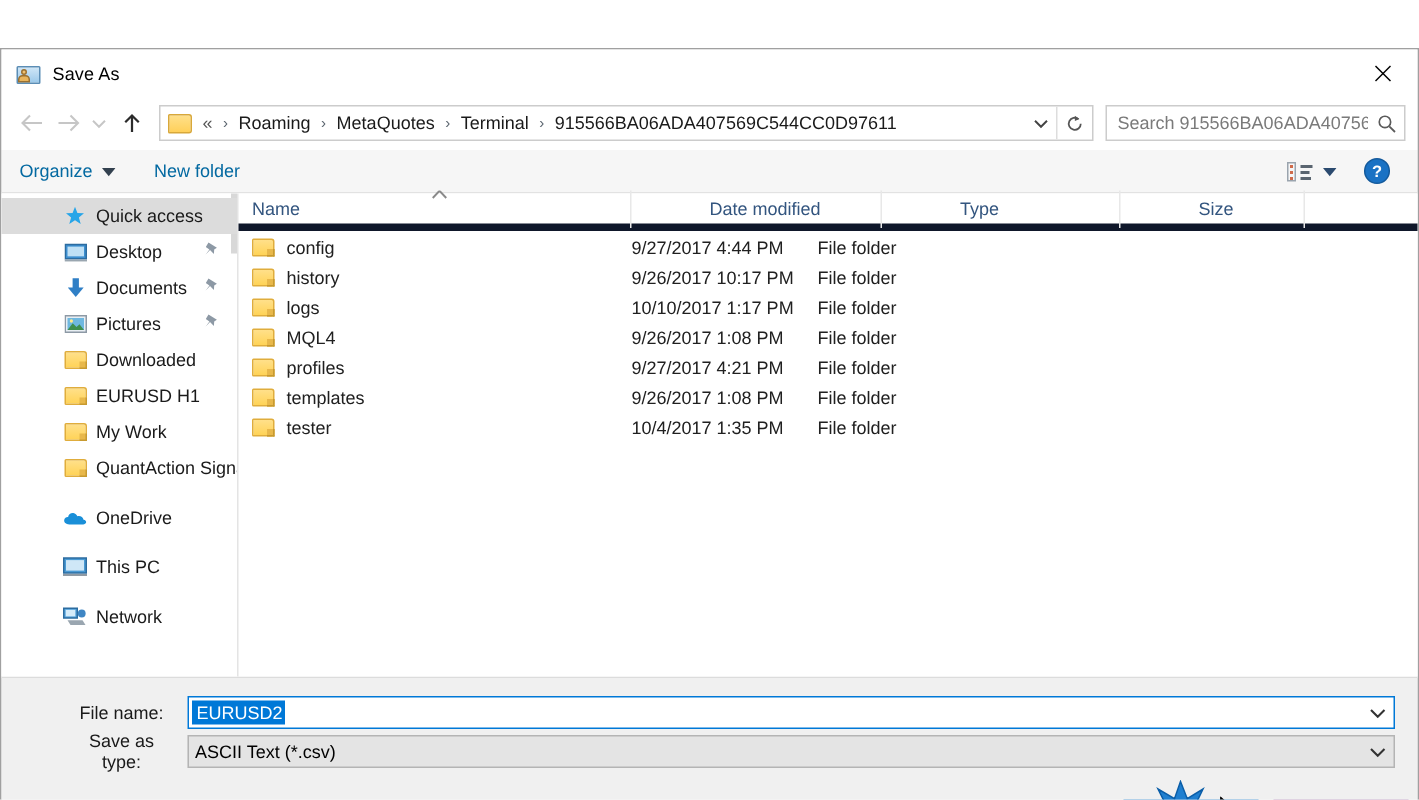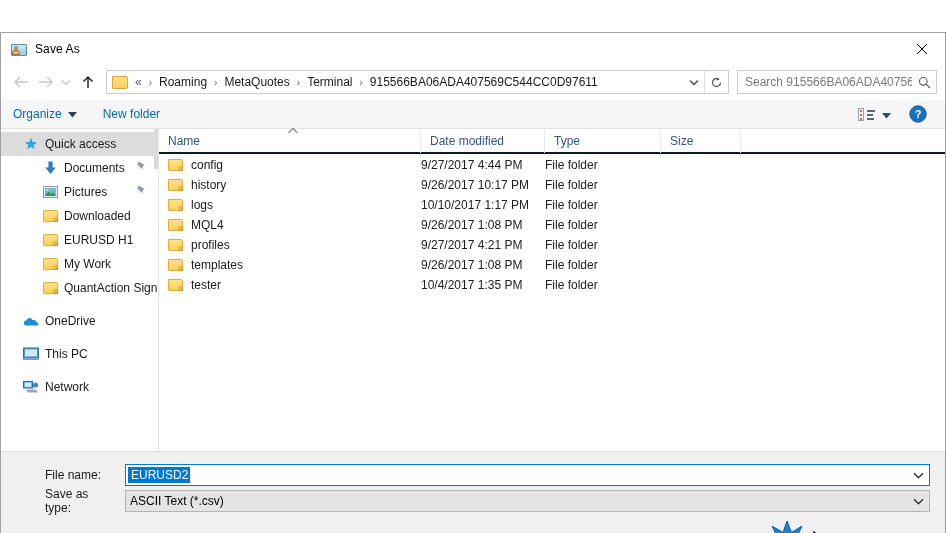--- a/index.html
+++ b/index.html
@@ -136,21 +136,21 @@
     font-size: 12px; color: #1a1a1a; position: relative;
   }
   .nav-item.selected { background: #dcdcdc; }
   .nav-item .ni-icon {
     width: 16px; height: 16px; flex: 0 0 16px;
     display: flex; align-items: center; justify-content: center;
     margin-right: 6px;
   }
   .nav-item .ni-label { white-space: nowrap; overflow: hidden; }
   .ni-pin { position: absolute; right: 12px; top: 5px; }
-  .indent-0 { padding-left: 22px; }
+  .indent-0 { padding-left: 41px; }
   .indent-1 { padding-left: 41px; }
   .group-gap { height: 9px; }
   .folder-ico {
     width: 15px; height: 12px;
     background: linear-gradient(#ffe08a, #ffd357);
     border: 1px solid #e0ad3c; border-radius: 1px 2px 2px 1px;
     position: relative;
   }
   .folder-ico::after {
     content: ""; position: absolute; right: -1px; bottom: -1px;
@@ -158,21 +158,21 @@
     border-right: 1px solid #c79a30; border-bottom: 1px solid #c79a30;
   }
   .sb-scroll {
     position: absolute; right: 0; top: 0; width: 4px; height: 40px; background: #d8d8d8;
   }
 
   
   .filelist { flex: 1 1 auto; display: flex; flex-direction: column; min-width: 0; background: #ffffff; }
   .col-headers {
     height: 25px; flex: 0 0 25px; display: flex; align-items: center;
-    border-bottom: 2px solid #0f172a; position: relative;
+    border-bottom: 5px solid #0f172a; position: relative; gap: 43px;
   }
   .col-h {
     font-size: 12px; color: #33557f; padding-left: 9px; height: 25px;
     display: flex; align-items: center; border-right: 1px solid #e8e8e8;
     white-space: nowrap; overflow: hidden;
   }
   .col-name { width: 262px; flex: 0 0 262px; position: relative; }
   .col-date { width: 124px; flex: 0 0 124px; }
   .col-type { width: 116px; flex: 0 0 116px; }
   .col-size { width: 80px; flex: 0 0 80px; }
@@ -183,21 +183,21 @@
   .r-name { width: 262px; flex: 0 0 262px; display: flex; align-items: center; padding-left: 9px; }
   .r-name .folder-ico { margin-right: 8px; flex: 0 0 15px; }
   .r-date { width: 124px; flex: 0 0 124px; }
   .r-type { width: 116px; flex: 0 0 116px; }
   .r-size { width: 80px; flex: 0 0 80px; }
 
   
   .bottom { flex: 0 0 auto; background: #f0f0f0; padding: 12px 0 0 0; position: relative; }
   .form-row { display: flex; align-items: center; height: 22px; margin-bottom: 4px; }
   .form-label {
-    width: 124px; flex: 0 0 124px; text-align: left; padding-right: 8px;
+    width: 124px; flex: 0 0 124px; text-align: center; padding-right: 8px;
     font-size: 12px; color: #1a1a1a; padding-left: 44px;
   }
   .combo {
     flex: 1 1 auto; margin-right: 15px; height: 22px;
     display: flex; align-items: center; position: relative;
   }
   .combo.filename { background: #ffffff; border: 1px solid #0078d7; }
   .combo.filetype { background: #e4e4e4; border: 1px solid #b4b4b4; }
   .combo-value { font-size: 12px; color: #000; padding-left: 4px; }
   .combo.filename .combo-value {
@@ -355,20 +355,35 @@
 
       <div class="nav-item indent-0 selected">
         <span class="ni-icon">
           <svg width="14" height="14" viewBox="0 0 14 14">
             <path d="M7 0.8 L8.6 5 L13 5.2 L9.6 8 L10.8 12.3 L7 9.8 L3.2 12.3 L4.4 8 L1 5.2 L5.4 5 Z" fill="#27a5e8"></path>
           </svg>
         </span>
         <span class="ni-label">Quick access</span>
       </div>
 
+      <div class="nav-item indent-1">
+        <span class="ni-icon">
+          <svg width="15" height="13" viewBox="0 0 15 13">
+            <rect x="0.5" y="1" width="14" height="9.5" fill="#3d8fd0" stroke="#2c6ca0"></rect>
+            <rect x="2" y="2.4" width="11" height="6.5" fill="#bfe0f5"></rect>
+            <rect x="0" y="11" width="15" height="1.3" fill="#9aa6b0"></rect>
+          </svg>
+        </span>
+        <span class="ni-label">Desktop</span>
+        <span class="ni-pin">
+          <svg width="10" height="11" viewBox="0 0 10 11">
+            <path d="M3 0.6 L8.6 4.2 L6.8 5.3 L6.6 8.3 L4 5.7 L1 8.9 L3.6 5.4 L1.2 3.6 L3 0.6 Z" fill="#8d99a5"></path>
+          </svg>
+        </span>
+      </div>
 
       <div class="nav-item indent-1">
         <span class="ni-icon">
           <svg width="13" height="14" viewBox="0 0 13 14">
             <rect x="4.4" y="0.5" width="4.2" height="6.6" fill="#2f7fc6"></rect>
             <path d="M1.2 6.6 L11.8 6.6 L6.5 13 Z" fill="#2f7fc6"></path>
           </svg>
         </span>
         <span class="ni-label">Documents</span>
         <span class="ni-pin">

